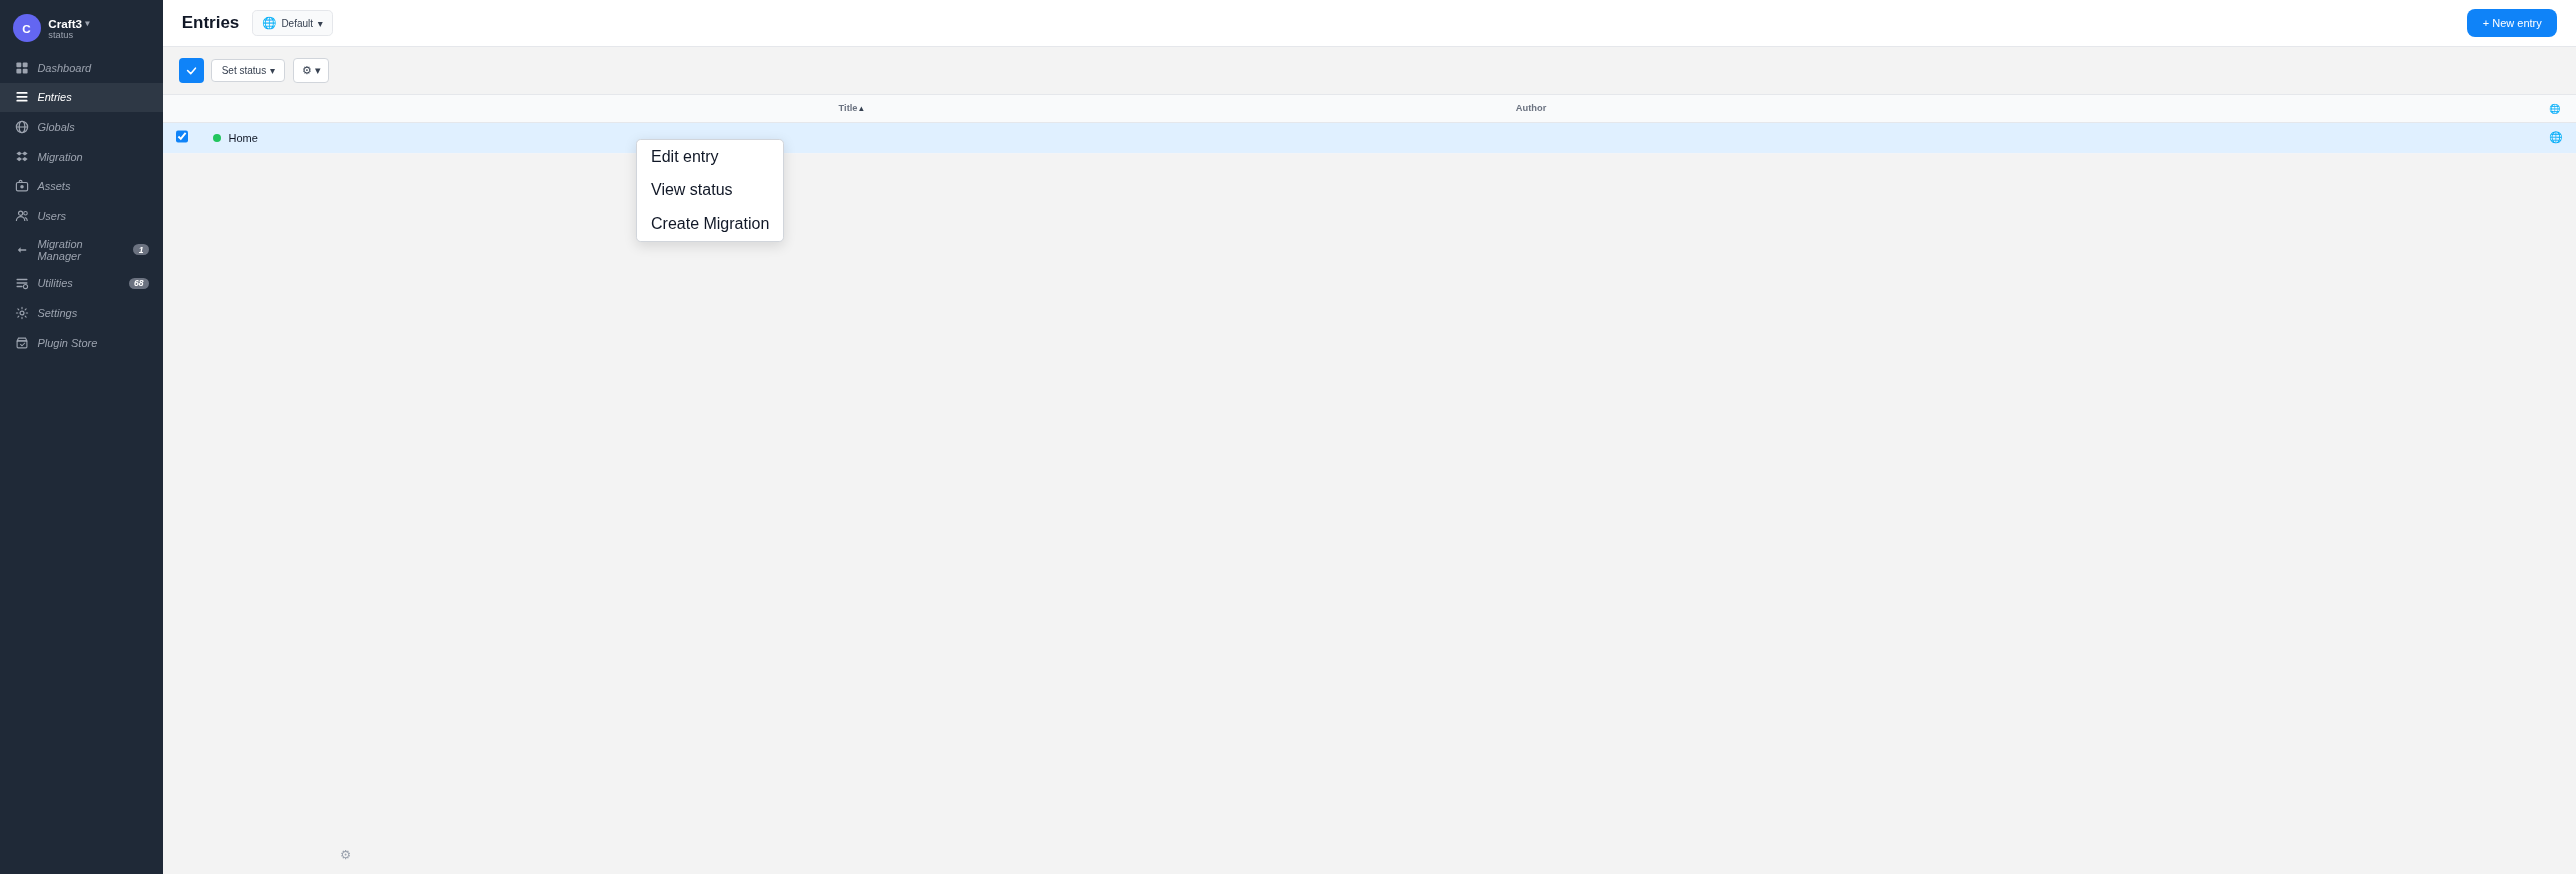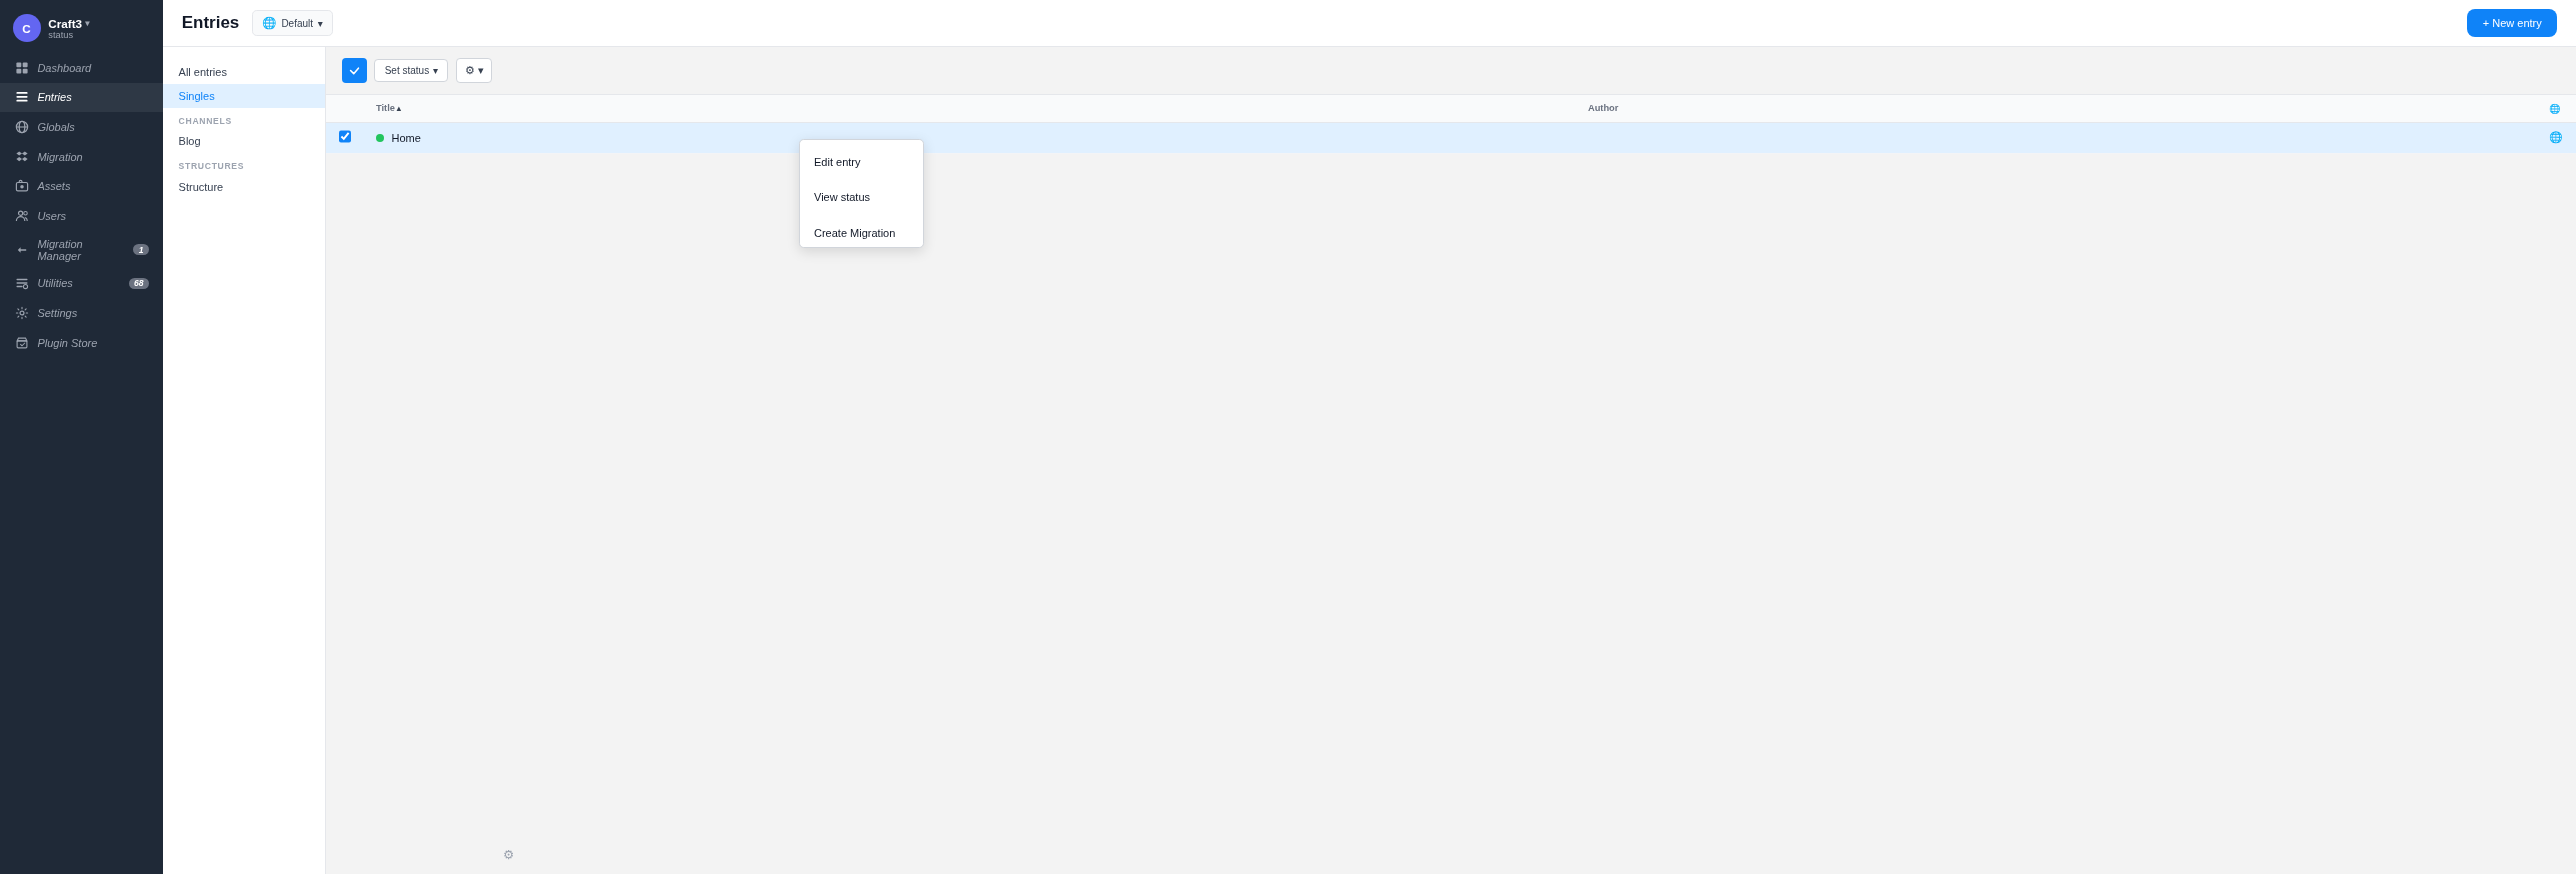--- a/index.html
+++ b/index.html
@@ -172,44 +172,43 @@
       border: 0.8px solid #d1d5db;
       border-radius: 4.7px;
       box-shadow: 0 3.1px 12.5px rgba(0,0,0,0.12);
       z-index: 100;
       min-width: 125px;
       overflow: hidden;
     }
     .context-menu-item {
       padding: 7.8px 14px;
       cursor: pointer;
-      font-size: 11px;
+      font-size: 16px;
       color: #111827;
-      margin-top: 8px;
     }
 
     
     .entries-table { width: 100%; background: #fff; border-collapse: collapse; border-top: 0.8px solid #e5e7eb; }
     .entries-table th {
       text-align: left;
       padding: 7.8px 12.5px;
       font-size: 9.3px;
       font-weight: 600;
       color: #6b7280;
       background: #f9fafb;
       border-bottom: 0.8px solid #e5e7eb;
     }
     .entries-table td {
       padding: 7.8px 12.5px;
       border-bottom: 0.8px solid #f3f4f6;
       font-size: 11px;
       color: #111827;
     }
     .entries-table tr.selected-row td { background: #e0f0ff; }
-    .th-sort { display: flex; align-items: center; gap: 0; }
+    .th-sort { display: flex; align-items: center; gap: 0; justify-content: center; }
     .sort-icon { color: #374151; font-size: 7.8px; }
     .status-dot { width: 7.8px; height: 7.8px; border-radius: 50%; background: #22c55e; display: inline-block; margin-right: 4.7px; }
     .globe-cell { color: #9ca3af; font-size: 12.5px; }
     .gear-small { position: absolute; bottom: 12.5px; left: 177px; color: #9ca3af; font-size: 12.5px; cursor: pointer; }
     .row-checkbox { width: 12.5px; height: 12.5px; accent-color: #0f83f8; }
   </style>
 </head>
 <body>
 
 <nav id="sidebar">
@@ -351,32 +350,20 @@
         <span class="globe-icon">🌐</span>
         <span>Default</span>
         <span>▾</span>
       </div>
     </div>
     <button class="new-entry-btn">+ New entry</button>
   </div>
 
   <div id="content">
 
-    <div id="left-panel">
-      <div class="left-nav-item">All entries</div>
-      <div class="left-nav-item active">Singles</div>
-      <div class="left-nav-section">Channels</div>
-      <div class="left-nav-item">
-        <span>Blog</span>
-      </div>
-      <div class="left-nav-section">Structures</div>
-      <div class="left-nav-item">
-        <span>Structure</span>
-      </div>
-    </div>
 
     <div id="table-area">
 
       <div class="toolbar">
         <div class="check-btn">
           <svg width="11" height="11" viewBox="0 0 14 14" fill="none">
               <path d="M2 7l4 4 6-7" stroke="white" stroke-width="2" stroke-linecap="round" stroke-linejoin="round"></path>
             </svg>
         </div>
         <button class="set-status-btn">

